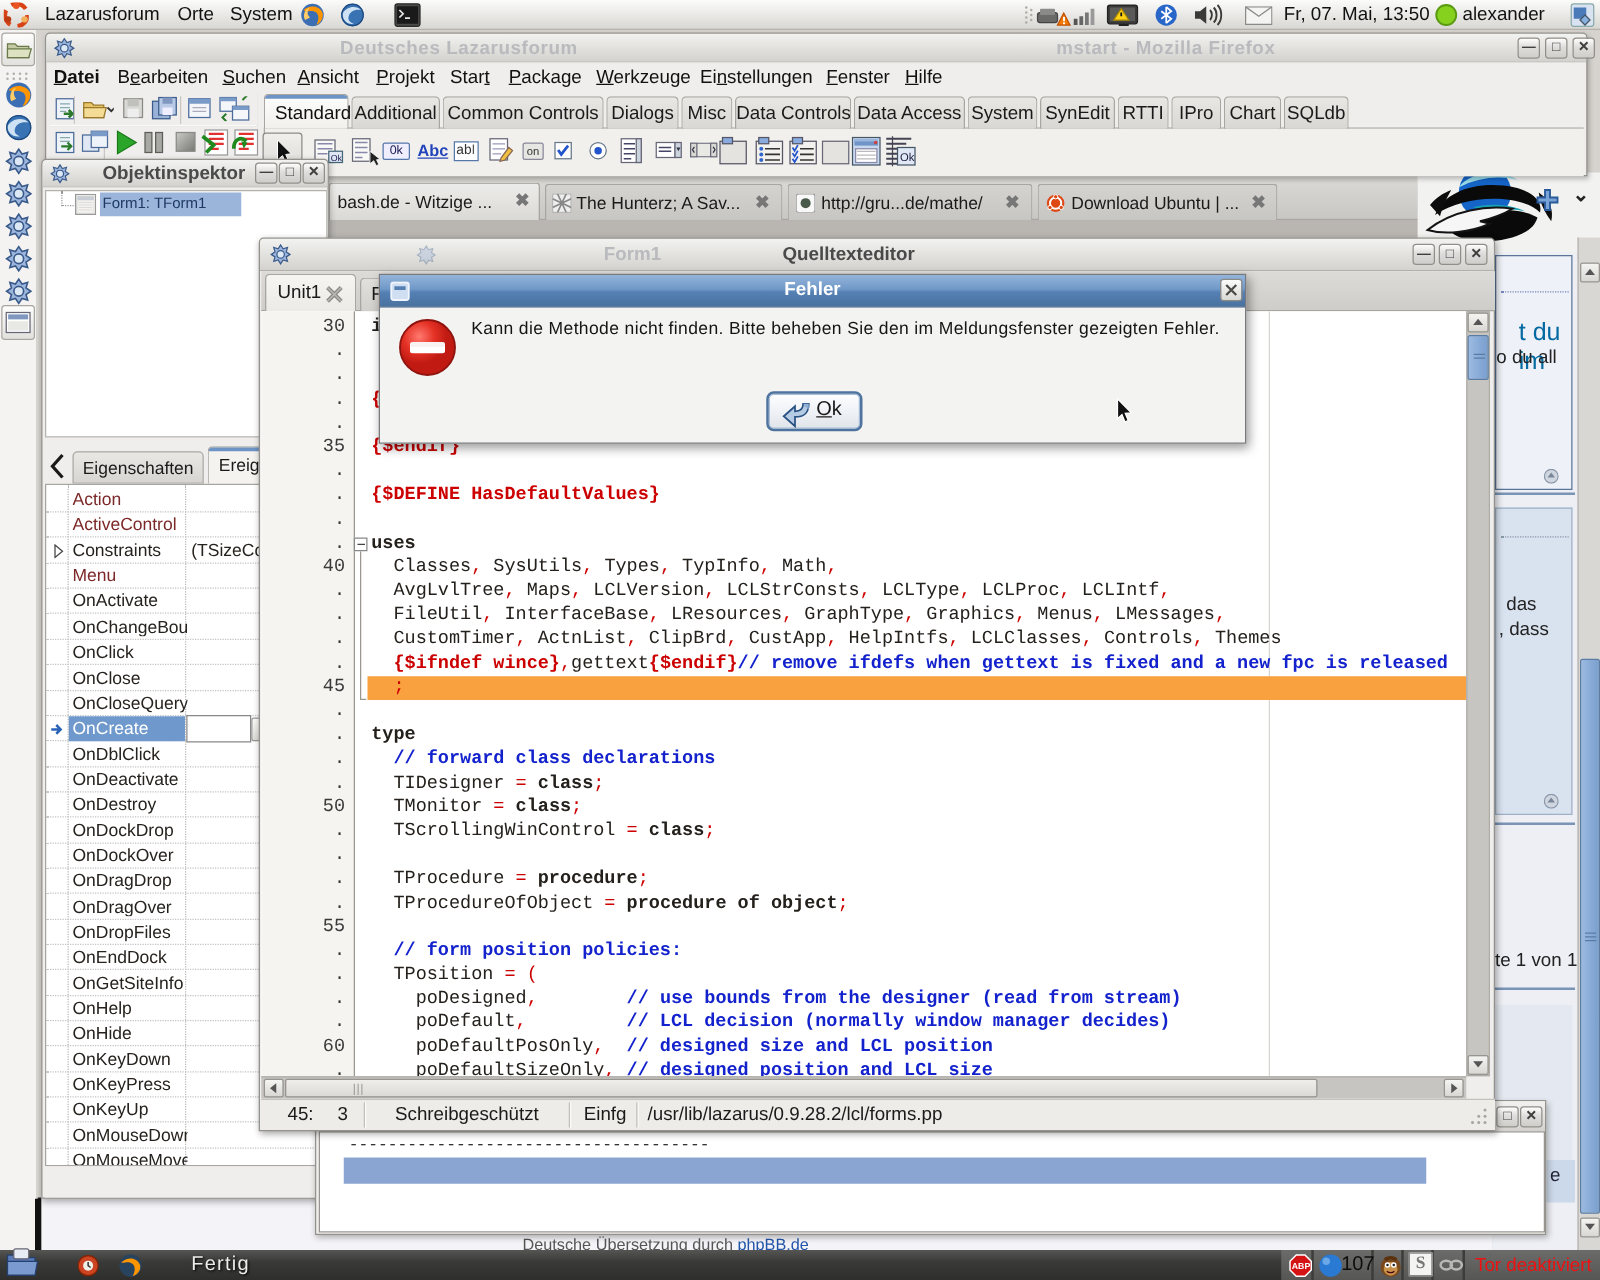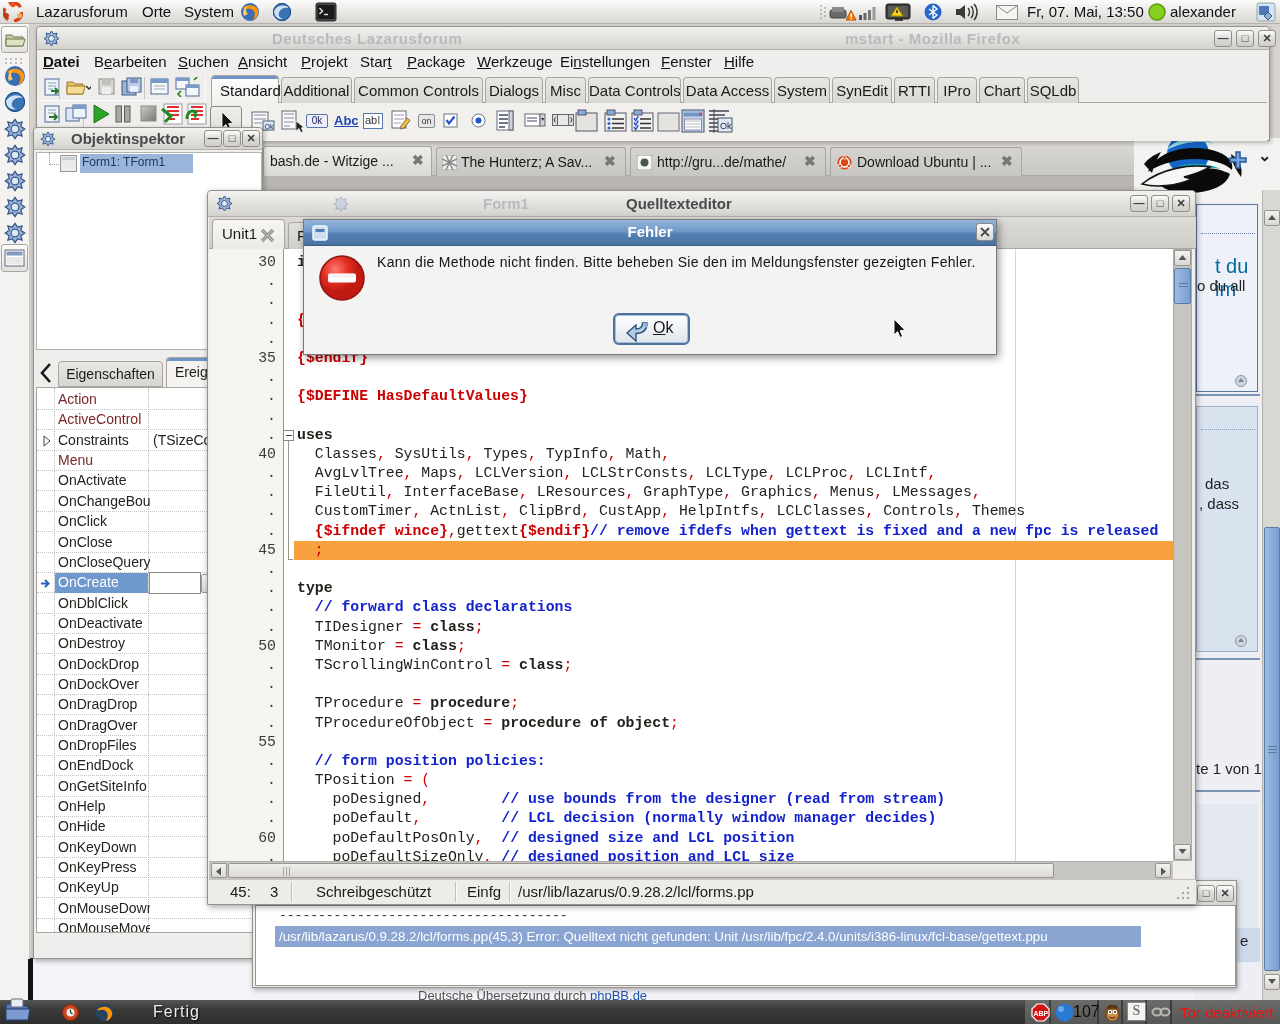--- a/index.html
+++ b/index.html
@@ -361,21 +361,21 @@
       </svg>
   </div>
 </div>
 
 <div id="oi" class="abs" style="z-index:3;left:33px;top:127px;width:230px;height:832px;background:#efeeec;border:1px solid #95928d;border-radius:4px 4px 0 0;box-shadow:1px 2px 5px rgba(0,0,0,0.3);">
   <div class="abs tb-grad" style="left:0;top:0;width:228px;height:22px;border-bottom:1px solid #b3b0ab;border-radius:4px 4px 0 0;">
     <svg class="abs" style="left:6px;top:3px;" width="16" height="16" viewBox="0 0 17 17">
         <path d="M8.5,1 L10.5,4 L14,3 L13,6.5 L16,8.5 L13,10.5 L14,14 L10.5,13 L8.5,16 L6.5,13 L3,14 L4,10.5 L1,8.5 L4,6.5 L3,3 L6.5,4 Z" fill="#9db6dd" stroke="#3a5a8a" stroke-width="1"></path>
         <circle cx="8.5" cy="8.5" r="3" fill="#dde8f5" stroke="#3a5a8a"></circle>
       </svg>
-    <div class="abs ttl" style="left:37px;top:2px;">Objektinspektor</div>
+    <div class="abs ttl" style="left:48px;top:2px;">Objektinspektor</div>
     <div class="winbtn" style="left:170px;top:2px;">—</div>
     <div class="winbtn" style="left:189px;top:2px;">□</div>
     <div class="winbtn" style="left:208px;top:2px;">✕</div>
   </div>
 
   <div class="abs" style="left:2px;top:24px;width:226px;height:198px;background:#fff;border:1px solid #b5b2ad;">
     <div class="abs" style="left:12px;top:0px;width:1px;height:12px;border-left:1px dotted #999;"></div>
     <div class="abs" style="left:12px;top:11px;width:10px;height:1px;border-top:1px dotted #999;"></div>
     <svg class="abs" style="left:23px;top:2px;" width="17" height="17">
         <rect x="0.5" y="0.5" width="16" height="16" fill="#e8e8e4" stroke="#999"></rect>
@@ -606,21 +606,20 @@
           <circle cx="12" cy="7" r="1.1"></circle>
           <circle cx="12" cy="2" r="1.1"></circle>
         </g>
       </svg>
     <div class="winbtn" style="left:944px;top:4px;">□</div>
     <div class="winbtn" style="left:963px;top:4px;">✕</div>
   </div>
   <div class="abs" style="left:2px;top:24px;width:981px;height:81px;background:#fff;border:1px solid #989590;">
     <div class="abs mono" style="left:23px;top:2px;font-size:13px;color:#2a2a2a;">-------------------------------------</div>
     <div class="abs" style="left:19px;top:20px;width:866px;height:21px;background:#8aa5d2;"></div>
-    <div class="abs" style="left:23px;top:23px;font-size:13.3px;color:#fff;white-space:nowrap;">/usr/lib/lazarus/0.9.28.2/lcl/forms.pp(45,3) Error: Quelltext nicht gefunden: Unit /usr/lib/fpc/2.4.0/units/i386-linux/fcl-base/gettext.ppu</div>
   </div>
 </div>
 
 <div id="dlg" class="abs" style="z-index:10;left:303px;top:219px;width:694px;height:136px;background:#f3f3f1;border:1px solid #77797c;box-shadow:2px 3px 8px rgba(0,0,0,0.4);">
   <div class="abs" style="left:0;top:0;width:692px;height:26px;background:linear-gradient(#94b4da,#7099c8 45%,#5580b4 55%,#49729f);border-bottom:1px solid #3c5e84;">
     <svg class="abs" style="left:8px;top:5px;" width="16" height="16">
         <rect x="1" y="1" width="14" height="14" rx="2" fill="#cfdef0" stroke="#eef4fa" stroke-width="1.5"></rect>
         <rect x="3.5" y="4" width="9" height="3" fill="#5580b4"></rect>
       </svg>
     <div class="abs" style="left:0;top:3px;width:692px;text-align:center;color:#fff;font-weight:bold;font-size:15px;">Fehler</div>

